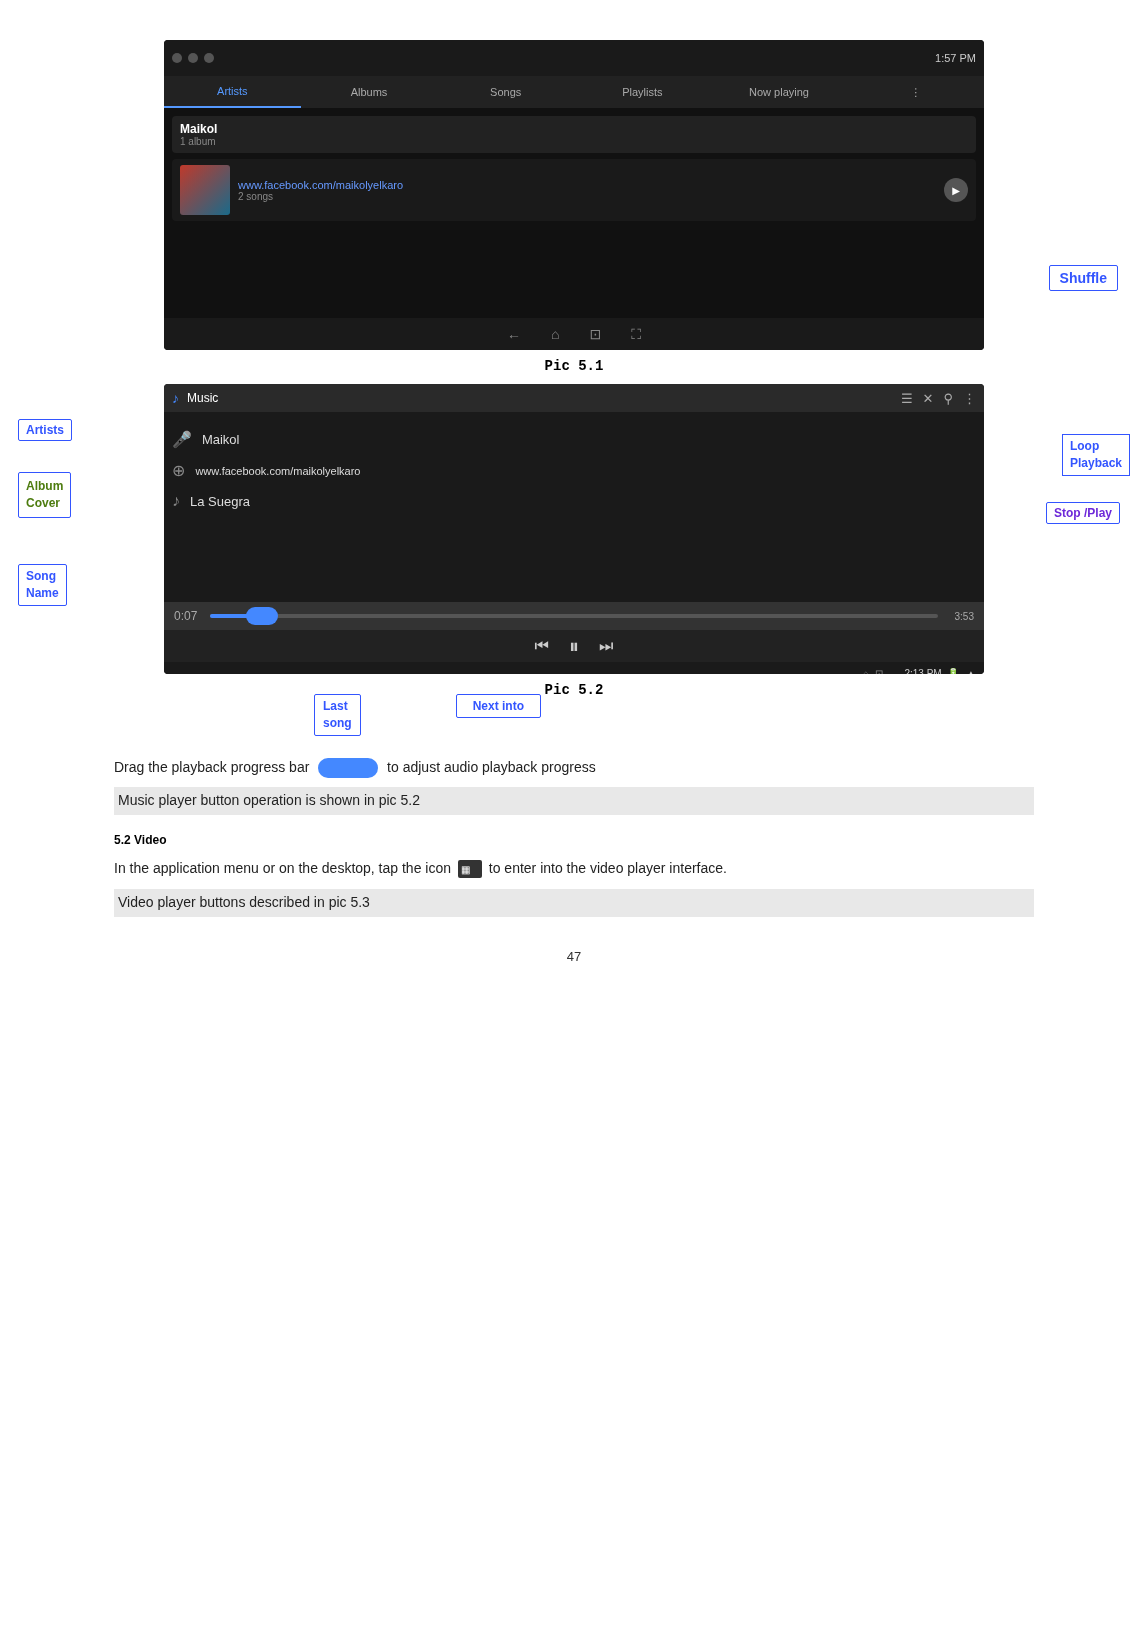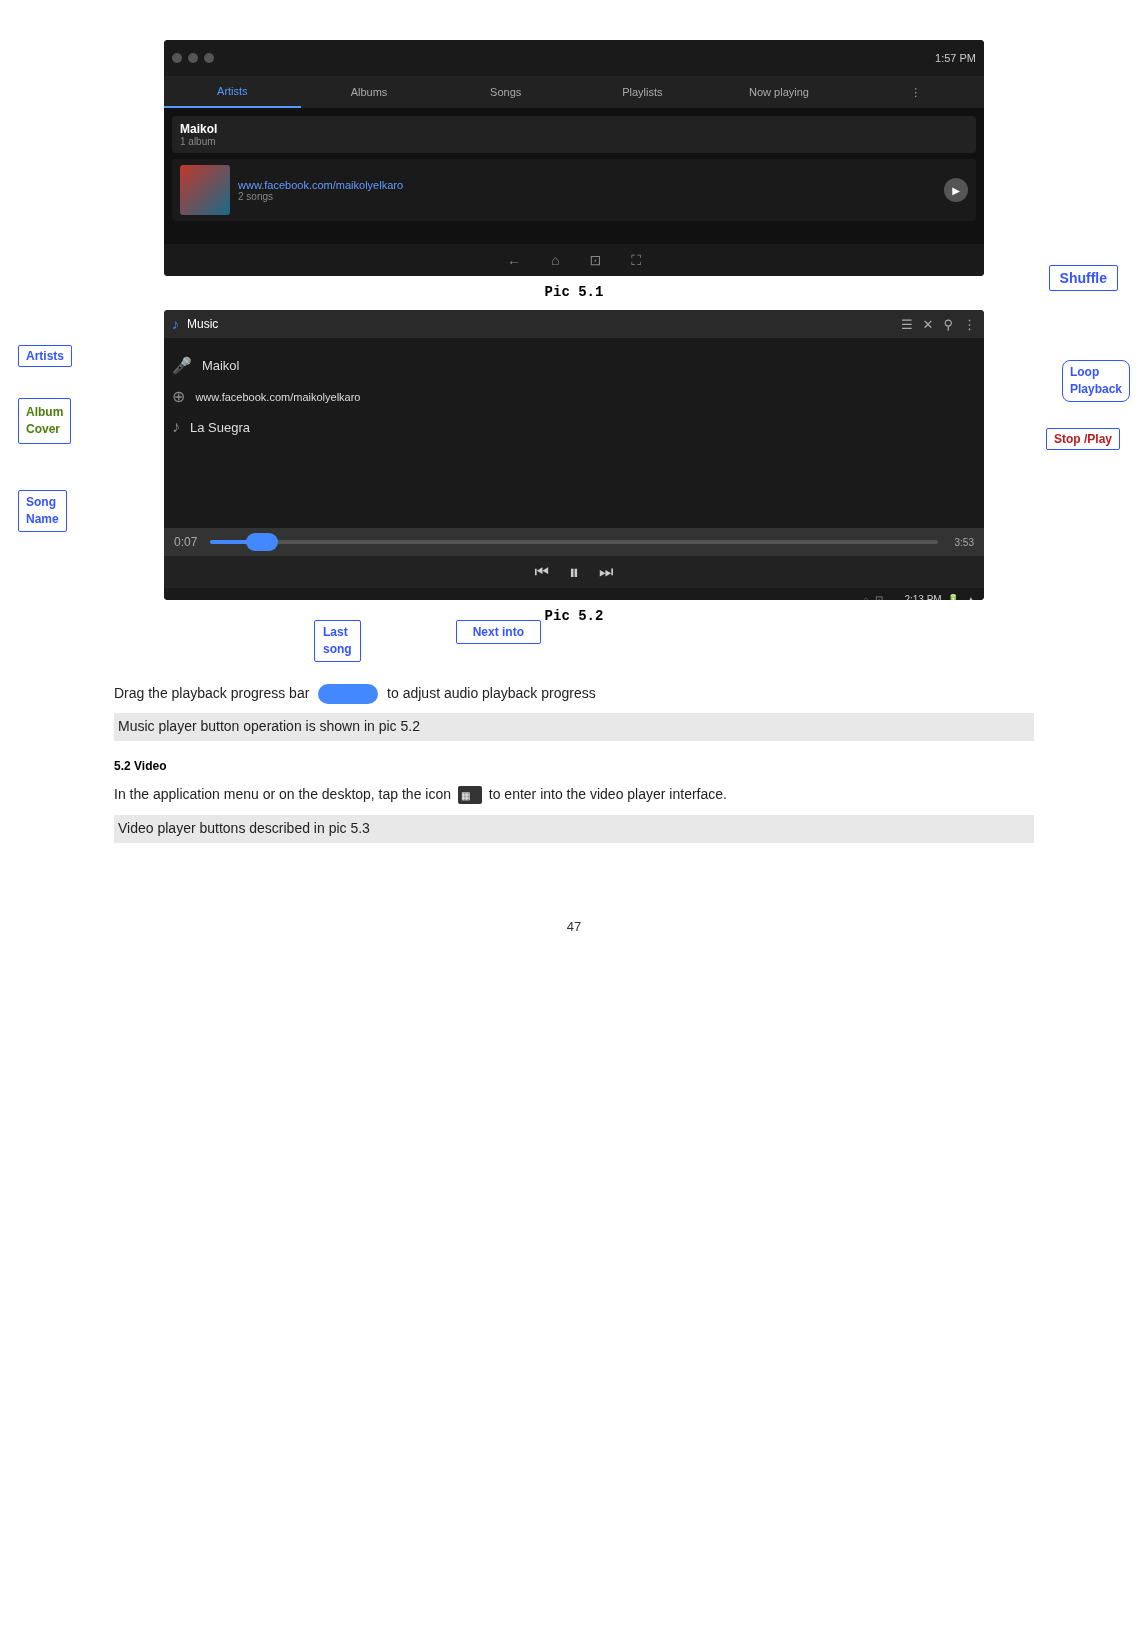--- a/index.html
+++ b/index.html
@@ -14,21 +14,21 @@
     .page-container {
       width: 1148px;
       min-height: 1633px;
       background: #fff;
       position: relative;
     }
 
     
     .screenshot-1 {
       width: 820px;
-      height: 236px;
+      height: 310px;
       background: #111;
       margin: 20px auto 0;
       border-radius: 4px;
       overflow: hidden;
       position: relative;
     }
 
     .sc1-topbar {
       width: 100%;
       height: 36px;
@@ -401,22 +401,22 @@
 
     <div class="pic-label">Pic 5.1</div>
   </div>
 
   <div style="position: relative; padding: 0 114px; margin-top: 10px;">
 
     <div class="annot-box label-artists" style="position: absolute; left: 18px; top: 35px; font-size:12px; color:#3355ff; border-color:#3355ff; background:#fff; padding:3px 7px; border:1.5px solid #3355ff; border-radius:2px;">Artists</div>
     <div class="annot-box label-album-cover" style="position: absolute; left: 18px; top: 88px; font-size:12px; color:#4d7c0f; border-color:#3355ff; background:#fff; padding:5px 7px; border:1.5px solid #3355ff; border-radius:2px; line-height:1.4;">Album<br>Cover</div>
     <div class="annot-box label-song-name" style="position: absolute; left: 18px; top: 180px; font-size:12px; color:#3355ff; border-color:#3355ff; background:#fff; padding:3px 7px; border:1.5px solid #3355ff; border-radius:2px; line-height:1.4;">Song<br>Name</div>
 
-    <div class="annot-box" style="position: absolute; right: 18px; top: 50px; font-size:12px; color:#3355ff; border-color:#3355ff; background:#fff; padding:3px 7px; border:1.5px solid #3355ff; border-radius:8px; line-height:1.4;">Loop<br>Playback</div>
-    <div class="annot-box" style="position: absolute; right: 28px; top: 118px; font-size:12px; color:#b91c1c; border-color:#3355ff; background:#fff; padding:3px 7px; border:1.5px solid #3355ff; border-radius:2px;">Stop /Play</div>
+    <div class="annot-box" style="position: absolute; right: 18px; top: 50px; font-size:12px; color:#3355ff; border-color:#3355ff; background:#fff; padding:3px 7px; border:1.5px solid #3355ff; border-radius:0; line-height:1.4;">Loop<br>Playback</div>
+    <div class="annot-box" style="position: absolute; right: 28px; top: 118px; font-size:12px; color:#6d28d9; border-color:#3355ff; background:#fff; padding:3px 7px; border:1.5px solid #3355ff; border-radius:2px;">Stop /Play</div>
 
     <div class="screenshot-2">
 
       <div class="sc2-topbar">
         <span class="sc2-music-icon">♪</span>
         <span class="sc2-music-title">Music</span>
         <div class="sc2-top-icons">
           <span>☰</span>
           <span>✕</span>
           <span>⚲</span>
@@ -492,15 +492,15 @@
     <div class="text-block">
       <span>In the application menu or on the desktop, tap the icon</span>
       <span class="inline-icon-box"></span>
       <span>to enter into the video player interface.</span>
     </div>
     <div class="text-block" style="background:#e8e8e8; padding:2px 4px;">
       <span>Video player buttons described in pic 5.3</span>
     </div>
   </div>
 
-  <div class="page-number" style="margin-top: 76px;">47</div>
+  <div class="page-number" style="margin-top: 32px;">47</div>
 
 </div>
 
 </body></html>

